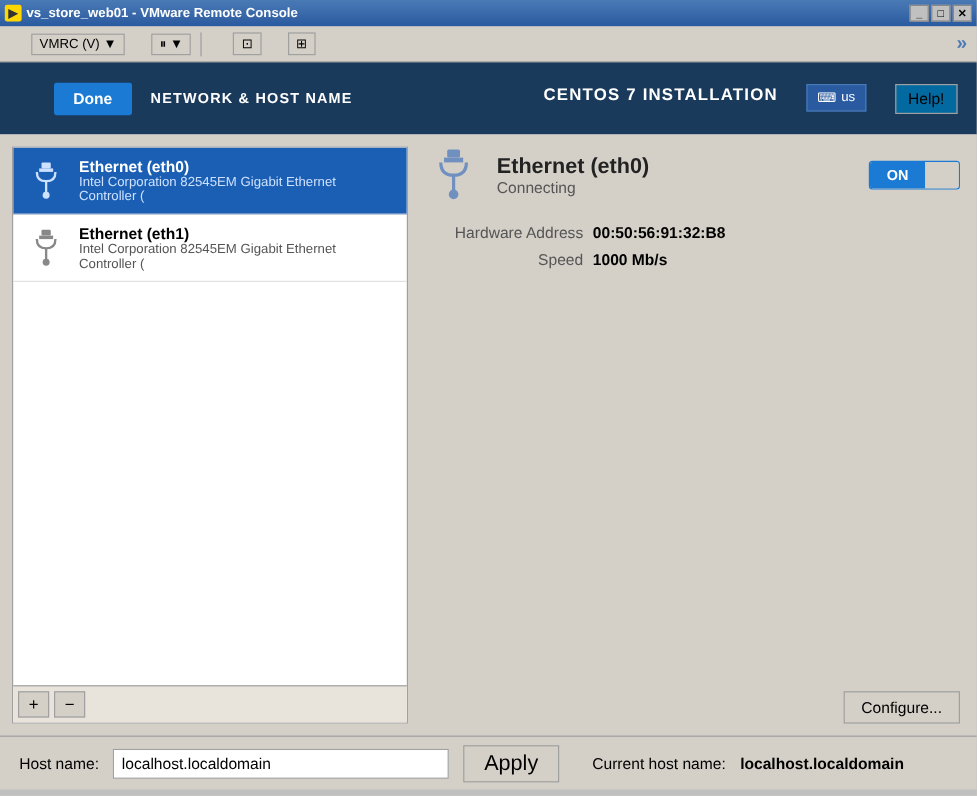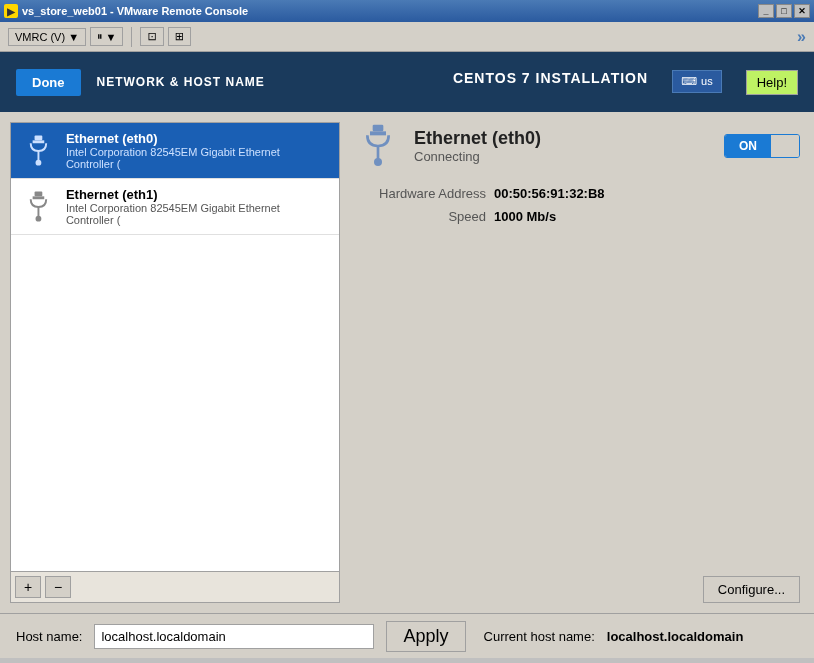--- a/index.html
+++ b/index.html
@@ -69,20 +69,21 @@
     }
     .toolbar-btn {
       background: #d4d0c8;
       border: 1px solid #a0a0a0;
       padding: 2px 6px;
       font-size: 11px;
       cursor: pointer;
       display: flex;
       align-items: center;
       gap: 3px;
+      margin-left: 18px;
     }
     .toolbar-separator {
       width: 1px;
       height: 20px;
       background: #a0a0a0;
       margin: 0 4px;
     }
     .toolbar-right {
       margin-left: auto;
       color: #4a7ab5;
@@ -132,21 +133,21 @@
       border: 1px solid #4a7ab5;
       color: white;
       padding: 4px 8px;
       font-size: 11px;
       cursor: pointer;
       display: flex;
       align-items: center;
       gap: 4px;
     }
     .help-btn {
-      background: #bef264;
+      background: #0369a1;
       border: 1px solid #a0a0a0;
       color: #000;
       padding: 4px 10px;
       font-size: 13px;
       cursor: pointer;
     }
 
     
     .main-content {
       background: #d4d0c8;
@@ -314,21 +315,21 @@
     .apply-btn {
       background: #d4d0c8;
       border: 1px solid #a0a0a0;
       padding: 4px 16px;
       font-size: 18px;
       cursor: pointer;
     }
     .current-hostname-label {
       color: #000;
       font-size: 13px;
-      margin-left: 6px;
+      margin-left: 16px;
     }
     .current-hostname-value {
       color: #000;
       font-size: 13px;
       font-weight: bold;
     }
 
     
     .cable-icon {
       width: 36px;
@@ -361,21 +362,21 @@
   <button class="toolbar-btn">
     <span>⊡</span>
   </button>
   <button class="toolbar-btn">
     <span>⊞</span>
   </button>
   <div class="toolbar-right">»</div>
 </div>
 
 <div class="header">
-  <div style="display:flex;align-items:center;gap:16px;">
+  <div style="display:flex;align-items:center;gap:16px;margin-left:29px;">
     <button class="done-btn">Done</button>
     <span class="header-title">NETWORK &amp; HOST NAME</span>
   </div>
   <div class="header-right">
     <span class="header-right-title">CENTOS 7 INSTALLATION</span>
     <button class="keyboard-btn">
       <span>⌨</span>
       <span>us</span>
     </button>
     <button class="help-btn">Help!</button>

